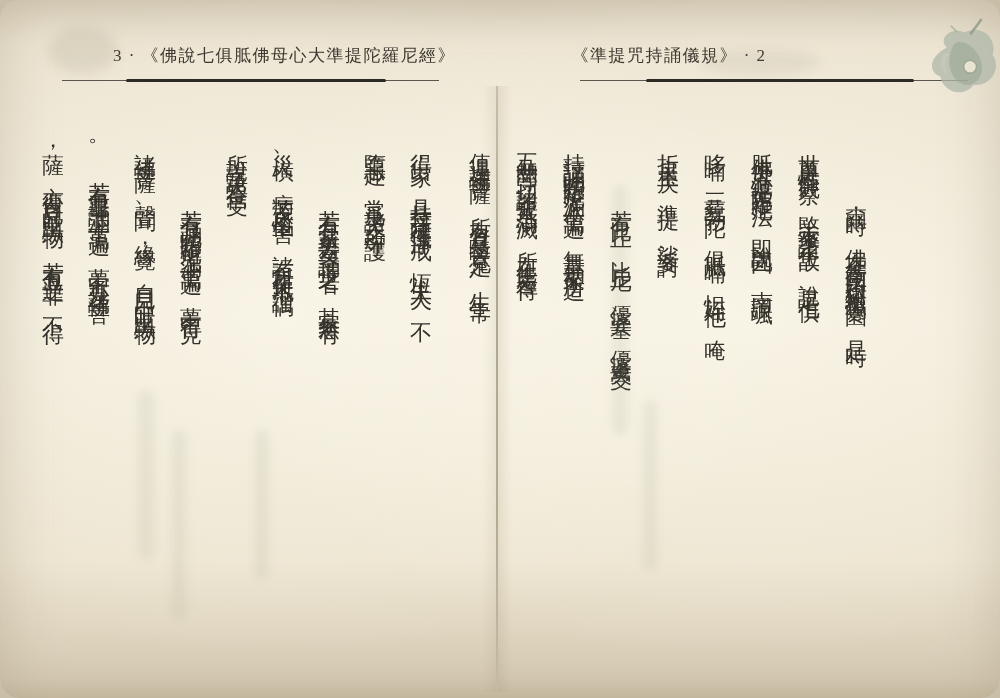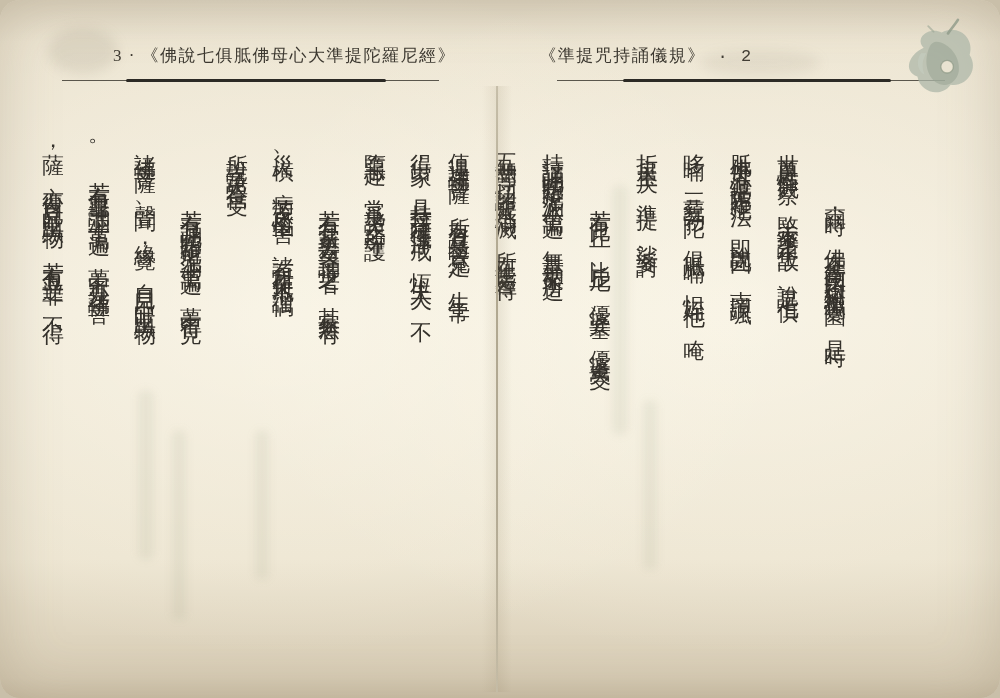--- a/index.html
+++ b/index.html
@@ -21,21 +21,21 @@
   .fold{
     position:absolute;top:86px;bottom:6px;left:496px;width:2px;
     background:linear-gradient(to bottom,#cfc8b4,#b5ad97 30%,#b8b09b 70%,#cdc5b0);
   }
   .fold::before{
     content:"";position:absolute;top:0;bottom:0;left:-14px;width:30px;
     background:linear-gradient(to right, rgba(140,125,95,0) 0%, rgba(140,125,95,.10) 45%, rgba(140,125,95,.14) 52%, rgba(140,125,95,0) 100%);
   }
   .page{position:absolute;top:0;height:698px;}
   .page-left{left:0;width:497px;}
-  .page-right{left:497px;width:410px;font-family:Liberation Mono, monospace;}
+  .page-right{left:520px;width:410px;}
 
   
   .page-header{position:absolute;top:44px;left:0;right:0;text-align:center;
     font-size:17px;letter-spacing:1.5px;color:#3c3830;white-space:nowrap;}
   .page-left .page-header{transform:translateX(36px);}
   .page-right .page-header{transform:translateX(-56px);}
   .header-rule{position:absolute;height:4px;top:79px;}
   .page-left .header-rule{left:62px;width:377px;}
   .page-right .header-rule{left:60px;width:388px;}
   .header-rule .thin{position:absolute;left:0;right:0;top:1px;height:1px;background:#5a564c;}

